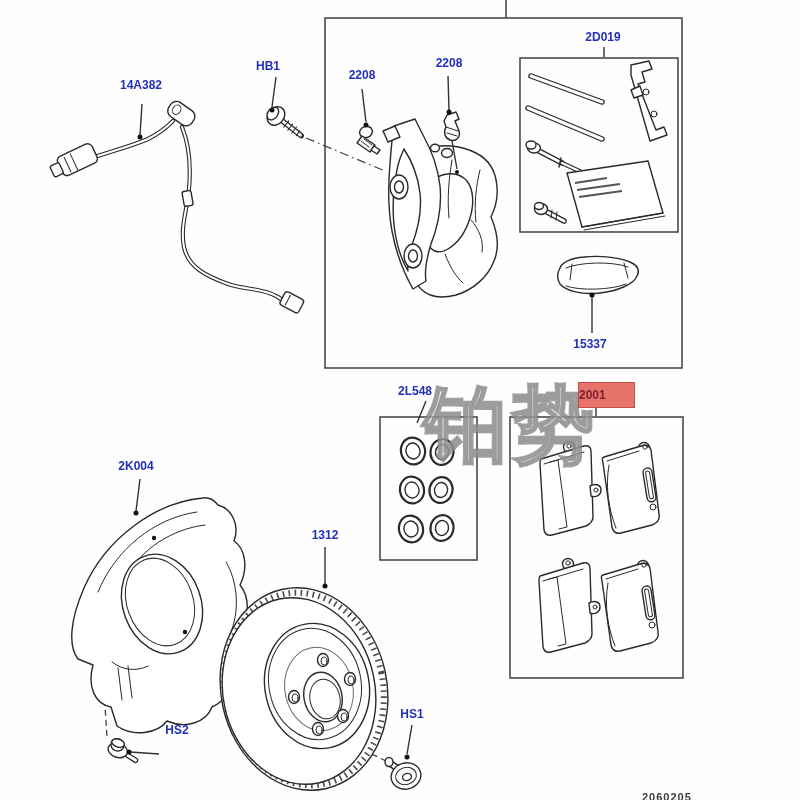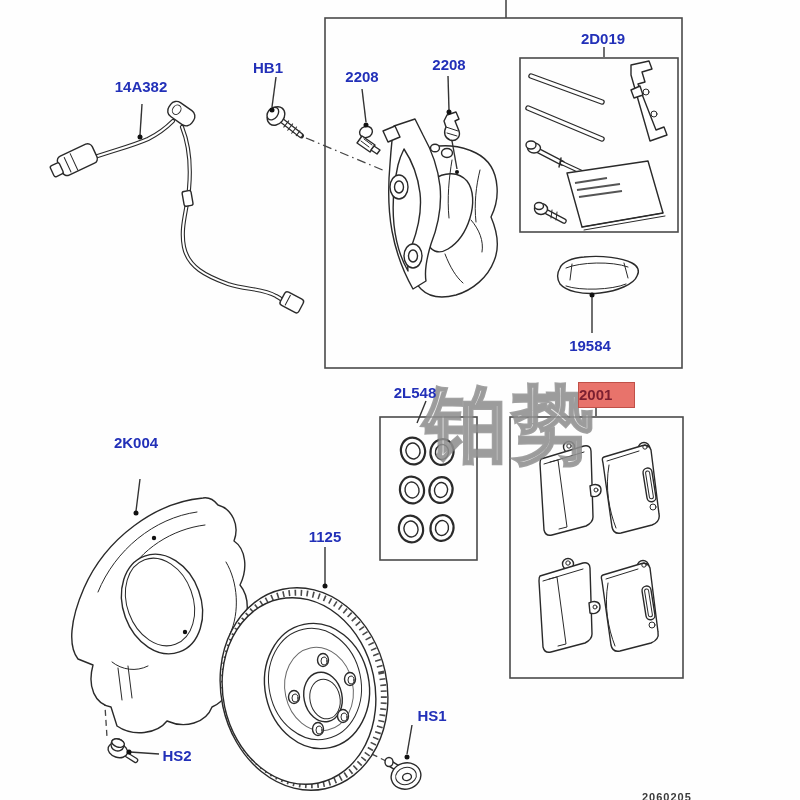--- a/index.html
+++ b/index.html
@@ -19,21 +19,21 @@
   .box{fill:none;stroke:#4a4a4a;stroke-width:1.6;}
   .leader{stroke:#333;stroke-width:1.4;fill:none;}
   .dash{stroke:#444;stroke-width:1.3;stroke-dasharray:6 4;fill:none;}
   .dashdot{stroke:#444;stroke-width:1.3;stroke-dasharray:9 4 1.5 4;fill:none;}
   .dot{fill:#111;stroke:none;}
   .rod{stroke:var(--line);stroke-width:5.5;stroke-linecap:round;fill:none;}
   .rodcore{stroke:#fff;stroke-width:3;stroke-linecap:round;fill:none;}
   .cable{stroke:var(--line);stroke-width:4.2;fill:none;stroke-linecap:round;}
   .cablecore{stroke:#fff;stroke-width:2;fill:none;stroke-linecap:round;}
   .lbl{position:absolute;transform:translateX(-50%);white-space:nowrap;
-       font-weight:bold;font-size:15px;color:var(--label-blue);z-index:30;}
+       font-weight:bold;font-size:12px;color:var(--label-blue);z-index:30;}
   .lbl.hl{transform:none;background:var(--highlight-bg);border:1px solid var(--highlight-border);
        color:var(--highlight-text);z-index:30;}
   #watermark{position:absolute;left:424px;top:384px;z-index:20;
        font-size:82px;font-weight:bold;letter-spacing:6px;line-height:1;
        color:rgba(215,215,215,0.55);-webkit-text-stroke:2.5px rgba(130,130,130,0.75);}
   #docnum{position:absolute;left:642px;top:791px;font-size:11px;font-weight:bold;
        color:#3a3a3a;letter-spacing:1px;z-index:30;}
 </style>
 </head>
 <body>
@@ -280,23 +280,23 @@
   </g>
 </svg>
 
 <div id="watermark">铂势</div>
 
 <div class="lbl" style="left:141px;top:78px">14A382</div>
 <div class="lbl" style="left:268px;top:59px">HB1</div>
 <div class="lbl" style="left:362px;top:68px">2208</div>
 <div class="lbl" style="left:449px;top:56px">2208</div>
 <div class="lbl" style="left:603px;top:30px">2D019</div>
-<div class="lbl" style="left:590px;top:337px">19584</div>
+<div class="lbl" style="left:590px;top:337px">15337</div>
 <div class="lbl" style="left:415px;top:384px">2L548</div>
 <div class="lbl hl" style="left:578px;top:382px;width:55px;height:24px;line-height:24px">2001</div>
-<div class="lbl" style="left:136px;top:434px">2K004</div>
-<div class="lbl" style="left:325px;top:528px">1125</div>
-<div class="lbl" style="left:432px;top:707px">HS1</div>
-<div class="lbl" style="left:177px;top:747px">HS2</div>
+<div class="lbl" style="left:136px;top:459px">2K004</div>
+<div class="lbl" style="left:325px;top:528px">1312</div>
+<div class="lbl" style="left:412px;top:707px">HS1</div>
+<div class="lbl" style="left:177px;top:723px">HS2</div>
 
 <div id="docnum">2060205</div>
 
 </div>
 
 </body></html>

